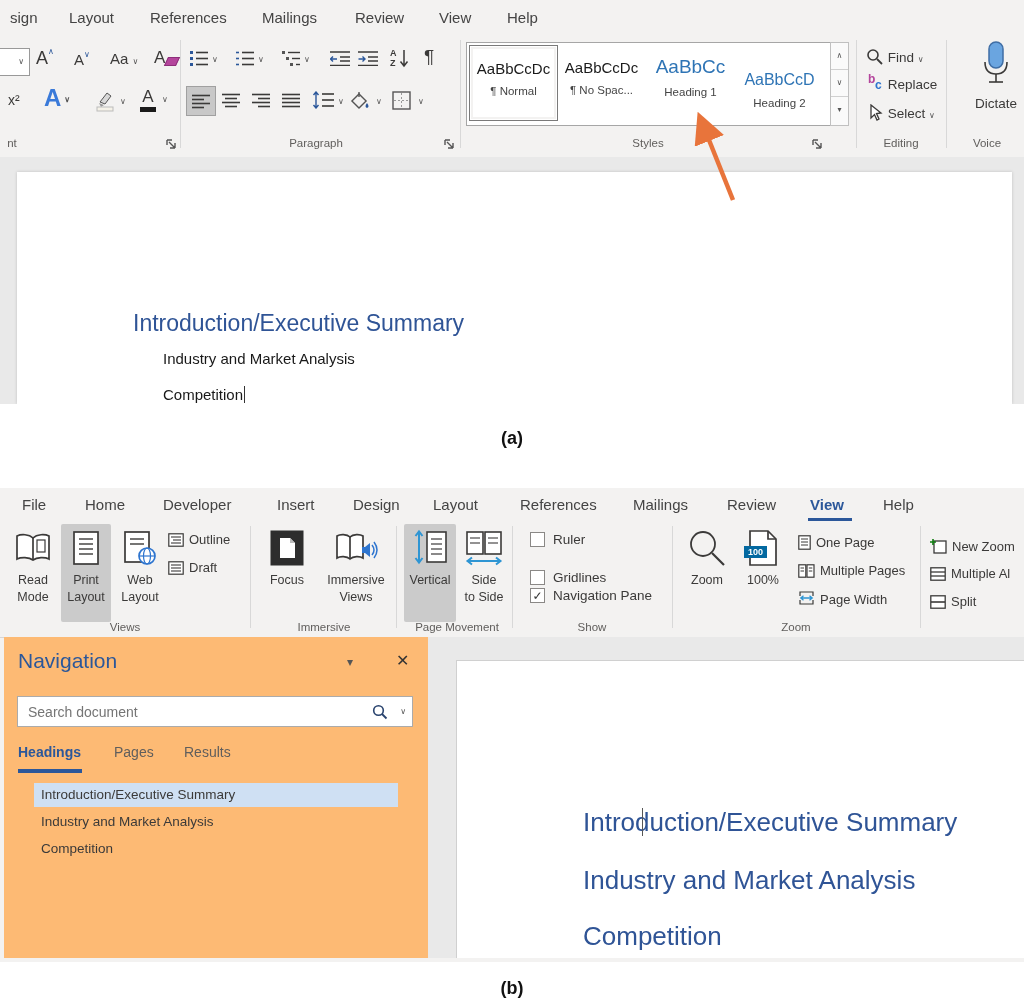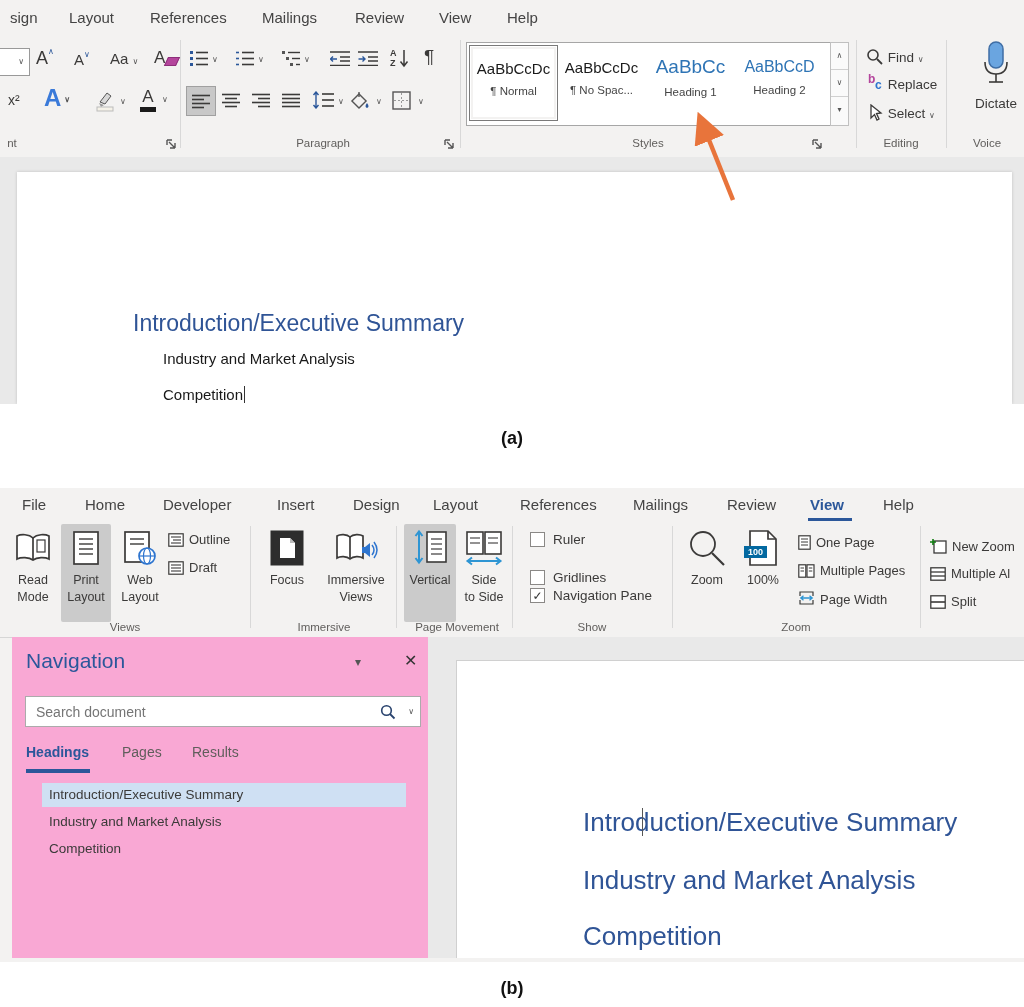--- a/index.html
+++ b/index.html
@@ -39,21 +39,21 @@
   .edrow{position:absolute;left:866px;font-size:13.5px;color:#3b3a39;white-space:nowrap}
   
   .bigbtn{position:absolute;top:2px;height:98px;text-align:center;border-radius:2px}
   .bigbtn.sel{background:#cbcbcb}
   .bigbtn .ib{height:48px;display:flex;align-items:center;justify-content:center}
   .bigbtn .lb{font-size:12.5px;line-height:17px;color:#3b3a39}
   .smallbtn{position:absolute;font-size:13px;color:#3b3a39;white-space:nowrap;display:flex;align-items:center;gap:5px}
   .cb{width:15px;height:15px;background:#fff;border:1px solid #8a8886;display:inline-block;text-align:center;line-height:14px;font-size:12px;color:#333;box-sizing:border-box}
   .cbrow{position:absolute;left:530px;display:flex;align-items:center;gap:8px;font-size:13.5px;color:#3b3a39;white-space:nowrap}
   
-  .navpane{position:absolute;left:12px;top:149px;width:428px;height:321px;background:#f9a8d4;border-right:1px solid #3b82f6}
+  .navpane{position:absolute;left:4px;top:149px;width:428px;height:321px;background:#fdba74;border-right:1px solid #3b82f6}
   .nav-title{position:absolute;left:14px;top:12px;font-size:21px;color:#2b579a}
   .nav-search{position:absolute;left:13px;top:59px;width:396px;height:31px;background:#fff;border:1px solid #ababab;box-sizing:border-box}
   .nav-search input{position:absolute;left:8px;top:3px;width:330px;height:22px;border:none;outline:none;font-size:14px;font-family:"Liberation Sans",sans-serif;color:#333;background:transparent}
   .nav-tab{position:absolute;top:107px;font-size:14px;color:#605e5c}
   .nav-tab.active{color:#2b579a;font-weight:bold}
   .nav-tab-underline{position:absolute;left:14px;top:132px;width:64px;height:4px;background:#2b579a}
   .nav-item{position:absolute;left:30px;width:364px;height:24px;line-height:24px;font-size:13.5px;color:#3b3a39;padding-left:7px;box-sizing:border-box;white-space:nowrap;overflow:hidden}
   .nav-item.sel{background:#cfe0f3}
   
   .doc-b{position:absolute;left:428px;top:149px;right:0;bottom:4px;background:#e9e9e9}
@@ -230,40 +230,40 @@
     </div>
     <span class="chev abs" style="left:376px;top:62px">∨</span>
     <div class="abs" style="left:392px;top:55px">
       <svg width="19" height="19">
         <rect x="1" y="1" width="17" height="17" fill="none" stroke="#555" stroke-width="1.4"></rect>
         <line x1="9.5" y1="2" x2="9.5" y2="17" stroke="#999" stroke-width="1" stroke-dasharray="2,2"></line>
         <line x1="2" y1="9.5" x2="17" y2="9.5" stroke="#999" stroke-width="1" stroke-dasharray="2,2"></line>
       </svg>
     </div>
     <span class="chev abs" style="left:418px;top:62px">∨</span>
-    <div class="g-label" style="left:192px;top:101px;width:262px">Paragraph</div>
+    <div class="g-label" style="left:185px;top:101px;width:262px">Paragraph</div>
     <svg class="launcher" style="left:444px;top:103px">
         <path d="M1,1 L1,6 M1,1 L6,1 M3,3 L9,9 M9,9 L9,4 M9,9 L4,9" stroke="#555" stroke-width="1.4" fill="none"></path>
       </svg>
 
     <div class="gallery">
       <div class="stcard sel" style="left:2px">
         <div class="pv">AaBbCcDc</div>
         <div class="nm">¶ Normal</div>
       </div>
       <div class="stcard" style="left:91px">
         <div class="pv">AaBbCcDc</div>
         <div class="nm">¶ No Spac...</div>
       </div>
       <div class="stcard blue" style="left:180px">
         <div class="pv" style="font-size:19px;margin-top:11px">AaBbCc</div>
         <div class="nm">Heading 1</div>
       </div>
       <div class="stcard blue" style="left:269px">
-        <div class="pv" style="font-size:16px;margin-top:13px">AaBbCcD</div>
+        <div class="pv" style="font-size:16px;margin-top:26px">AaBbCcD</div>
         <div class="nm">Heading 2</div>
       </div>
     </div>
     <div class="scrollcol">
       <div>∧</div>
       <div>∨</div>
       <div style="border-bottom:none">▾</div>
     </div>
     <div class="g-label" style="left:466px;top:101px;width:364px">Styles</div>
     <svg class="launcher" style="left:812px;top:103px">

